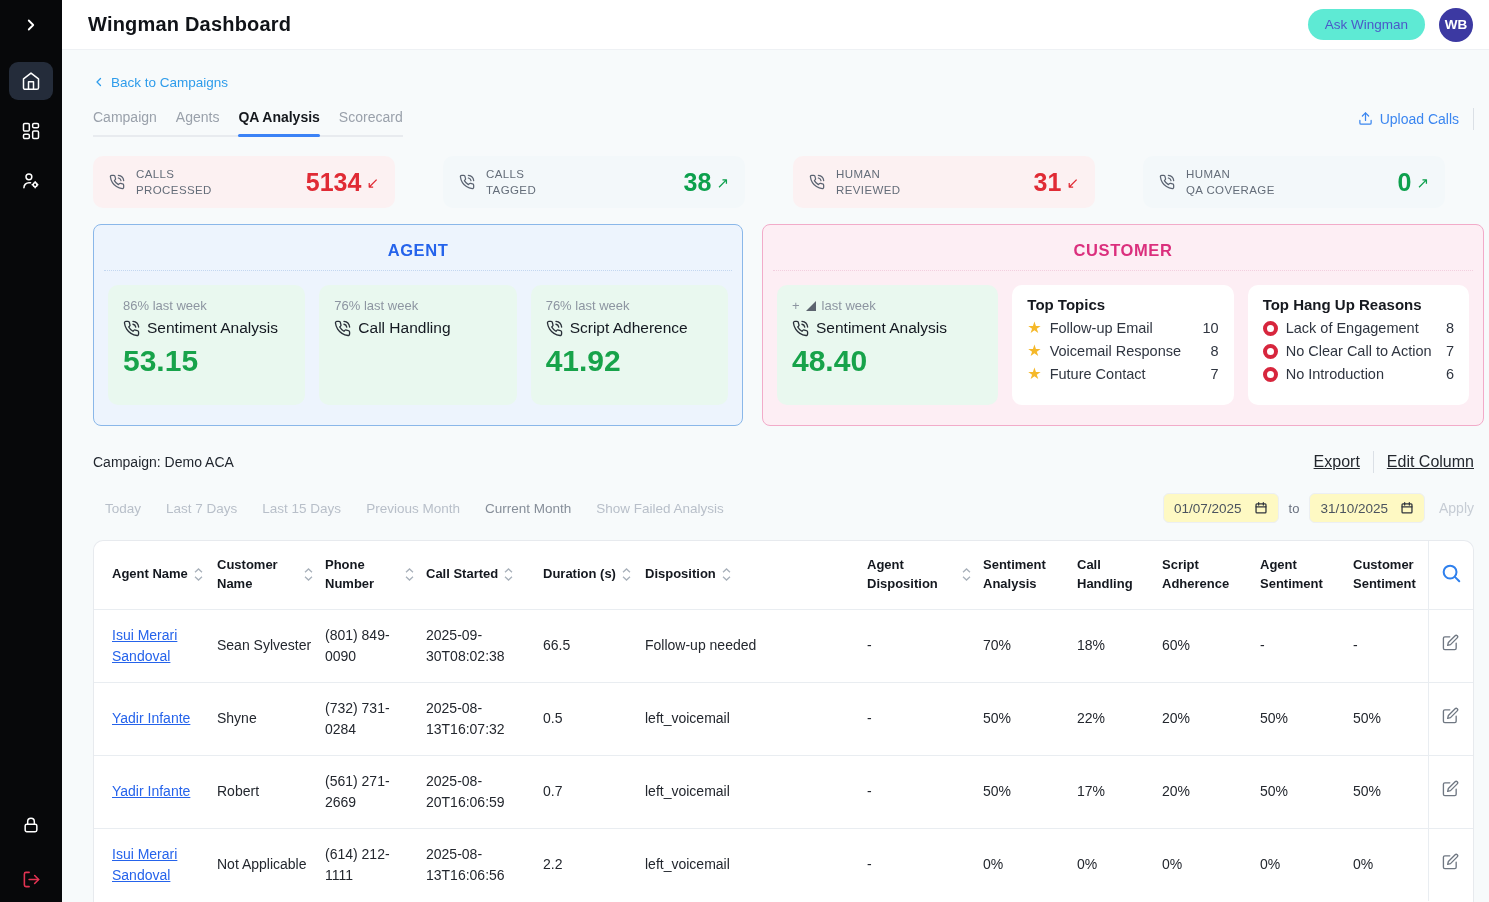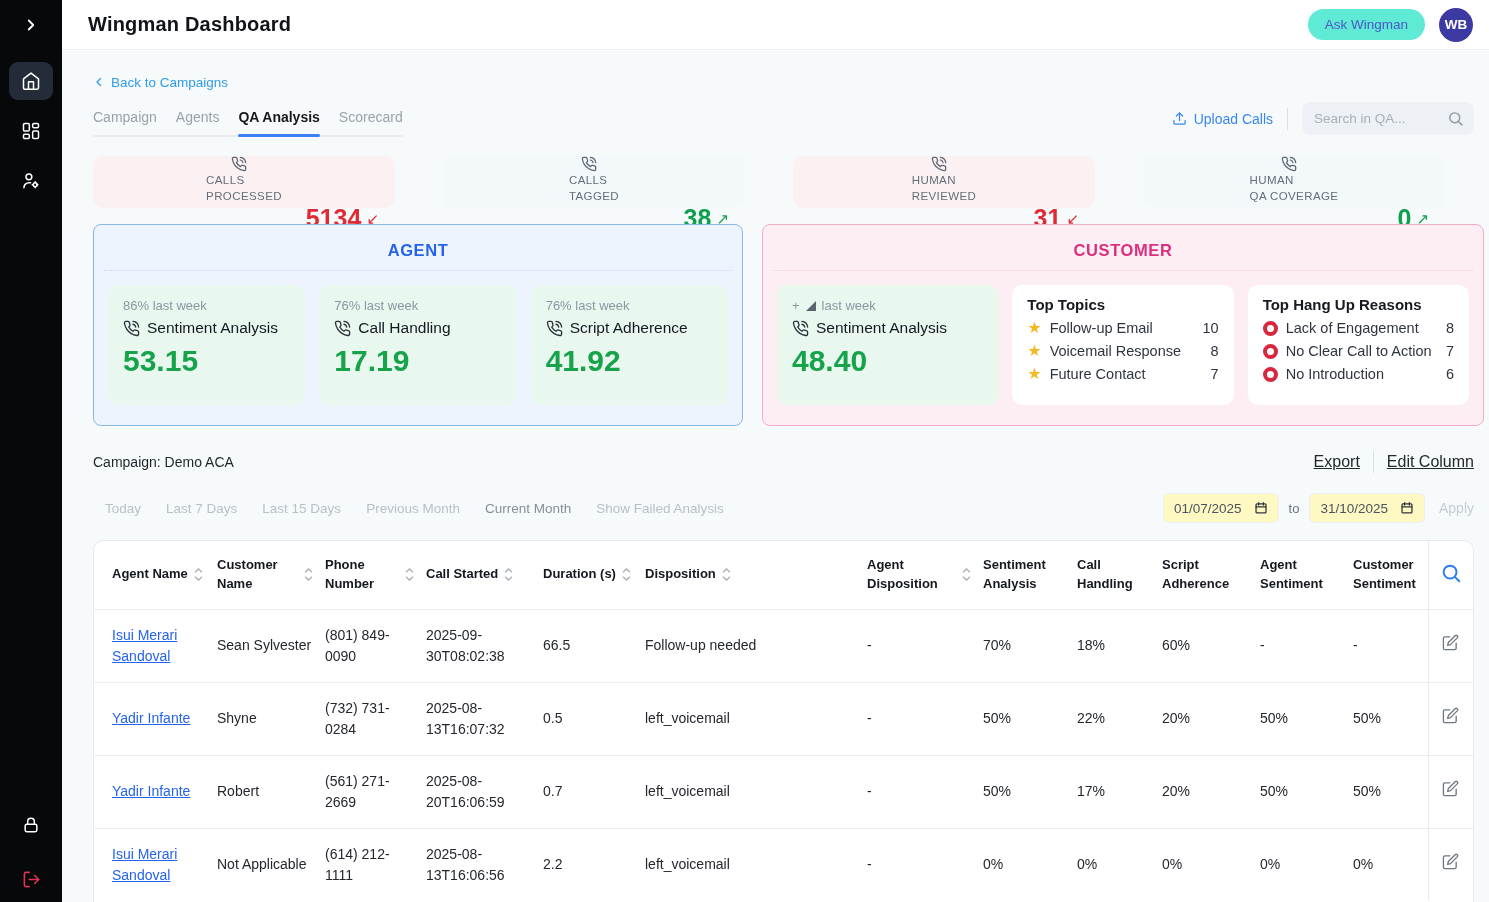--- a/index.html
+++ b/index.html
@@ -45,21 +45,21 @@
   .upload-btn{display:inline-flex;align-items:center;gap:7px;color:#3b86f0;font-size:14px;cursor:pointer;text-decoration:none;}
   .vdiv{width:1px;height:22px;background:#dbe0e6;}
   .qa-search{position:relative;width:172px;}
   .qa-search input{width:100%;height:33px;background:#edf1f5;border:none;border-radius:8px;
                    padding:0 34px 0 12px;font-size:13.5px;color:#374151;font-family:inherit;outline:none;}
   .qa-search input::placeholder{color:#a7afb9;}
   .qa-search .s-ic{position:absolute;right:10px;top:8px;color:#8f98a3;}
 
   
   .stats-row{display:flex;gap:48px;margin-top:19px;}
-  .stat-card{width:302px;height:52px;border-radius:10px;display:flex;align-items:center;padding:0 16px;flex-direction:column;}
+  .stat-card{width:302px;height:52px;border-radius:10px;display:flex;align-items:center;padding:0 16px;}
   .stat-card.rose{background:#fcf1f2;}
   .stat-card.frost{background:#f3f8fa;}
   .stat-icon{color:#5b6472;margin-right:11px;display:flex;}
   .stat-label{display:flex;flex-direction:column;font-size:11.5px;color:#646d79;letter-spacing:.4px;
               line-height:1.4;font-weight:500;}
   .stat-value{margin-left:auto;font-size:25px;font-weight:700;display:flex;align-items:center;gap:5px;}
   .stat-value .arrow{font-size:15px;font-weight:400;line-height:1;}
   .neg{color:#e02b35;} .pos{color:#0da04d;}
 
   
@@ -194,27 +194,20 @@
       <div class="tab-actions">
         <a class="upload-btn">
           <svg width="15" height="15" viewBox="0 0 24 24" fill="none" stroke="currentColor" stroke-width="2" stroke-linecap="round" stroke-linejoin="round">
               <path d="M21 15v4a2 2 0 0 1-2 2H5a2 2 0 0 1-2-2v-4"></path>
               <polyline points="17 8 12 3 7 8"></polyline>
               <line x1="12" y1="3" x2="12" y2="15"></line>
             </svg>
           <span>Upload Calls</span>
         </a>
         <span class="vdiv"></span>
-        <div class="qa-search">
-          <input placeholder="Search in QA..." style="">
-          <svg class="s-ic" width="17" height="17" viewBox="0 0 24 24" fill="none" stroke="currentColor" stroke-width="2" stroke-linecap="round">
-              <circle cx="11" cy="11" r="7"></circle>
-              <line x1="16.5" y1="16.5" x2="21" y2="21"></line>
-            </svg>
-        </div>
       </div>
     </div>
 
     
     <div class="stats-row">
       <div class="stat-card rose">
         <span class="stat-icon">
             <svg width="16" height="16" viewBox="0 0 24 24" fill="none" stroke="currentColor" stroke-width="1.9" stroke-linecap="round" stroke-linejoin="round">
               <path d="M22 16.92v3a2 2 0 0 1-2.18 2 19.79 19.79 0 0 1-8.63-3.07 19.5 19.5 0 0 1-6-6A19.79 19.79 0 0 1 2.08 4.18 2 2 0 0 1 4.06 2h3a2 2 0 0 1 2 1.72 12.84 12.84 0 0 0 .7 2.81 2 2 0 0 1-.45 2.11L8.09 9.91a16 16 0 0 0 6 6l1.27-1.27a2 2 0 0 1 2.11-.45 12.84 12.84 0 0 0 2.81.7A2 2 0 0 1 22 16.92z"></path>
               <path d="M14.05 2a9 9 0 0 1 8 7.94M14.05 6A5 5 0 0 1 18 10"></path>
@@ -301,21 +294,20 @@
             <div class="metric-sub">76% last week</div>
             <div class="metric-name">
               <span class="m-ic">
                   <svg width="17" height="17" viewBox="0 0 24 24" fill="none" stroke="currentColor" stroke-width="1.9" stroke-linecap="round" stroke-linejoin="round">
                     <path d="M22 16.92v3a2 2 0 0 1-2.18 2 19.79 19.79 0 0 1-8.63-3.07 19.5 19.5 0 0 1-6-6A19.79 19.79 0 0 1 2.08 4.18 2 2 0 0 1 4.06 2h3a2 2 0 0 1 2 1.72 12.84 12.84 0 0 0 .7 2.81 2 2 0 0 1-.45 2.11L8.09 9.91a16 16 0 0 0 6 6l1.27-1.27a2 2 0 0 1 2.11-.45 12.84 12.84 0 0 0 2.81.7A2 2 0 0 1 22 16.92z"></path>
                     <path d="M14.05 2a9 9 0 0 1 8 7.94M14.05 6A5 5 0 0 1 18 10"></path>
                   </svg>
                 </span>
               <span>Call Handling</span>
             </div>
-            <div class="metric-value">17.19</div>
           </div>
           <div class="metric-card">
             <div class="metric-sub">76% last week</div>
             <div class="metric-name">
               <span class="m-ic">
                   <svg width="17" height="17" viewBox="0 0 24 24" fill="none" stroke="currentColor" stroke-width="1.9" stroke-linecap="round" stroke-linejoin="round">
                     <path d="M22 16.92v3a2 2 0 0 1-2.18 2 19.79 19.79 0 0 1-8.63-3.07 19.5 19.5 0 0 1-6-6A19.79 19.79 0 0 1 2.08 4.18 2 2 0 0 1 4.06 2h3a2 2 0 0 1 2 1.72 12.84 12.84 0 0 0 .7 2.81 2 2 0 0 1-.45 2.11L8.09 9.91a16 16 0 0 0 6 6l1.27-1.27a2 2 0 0 1 2.11-.45 12.84 12.84 0 0 0 2.81.7A2 2 0 0 1 22 16.92z"></path>
                     <path d="M14.05 2a9 9 0 0 1 8 7.94M14.05 6A5 5 0 0 1 18 10"></path>
                   </svg>
                 </span>

